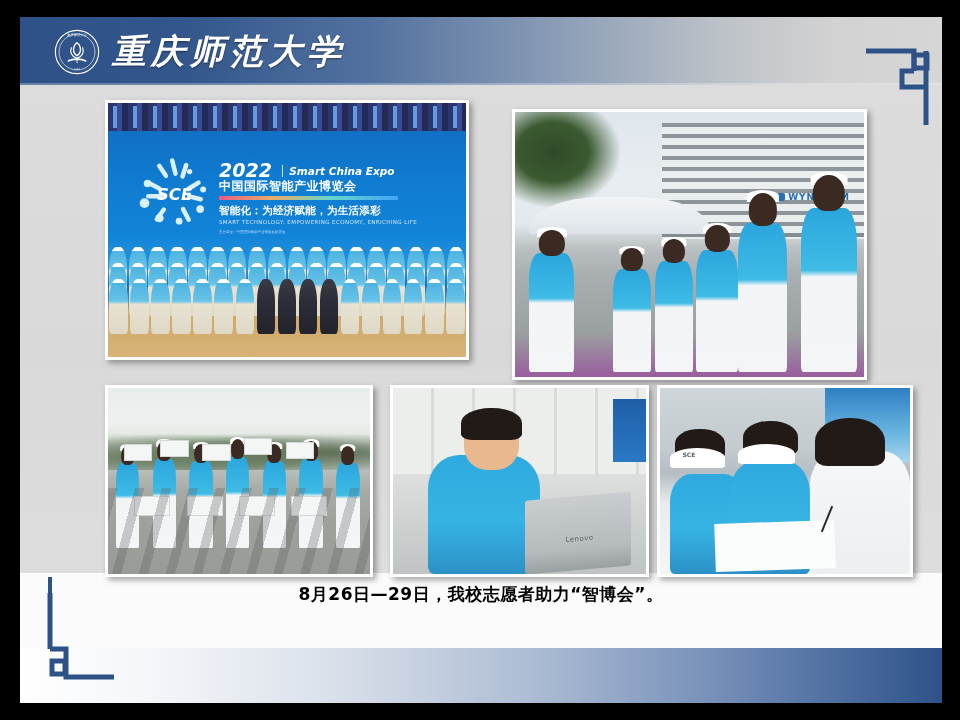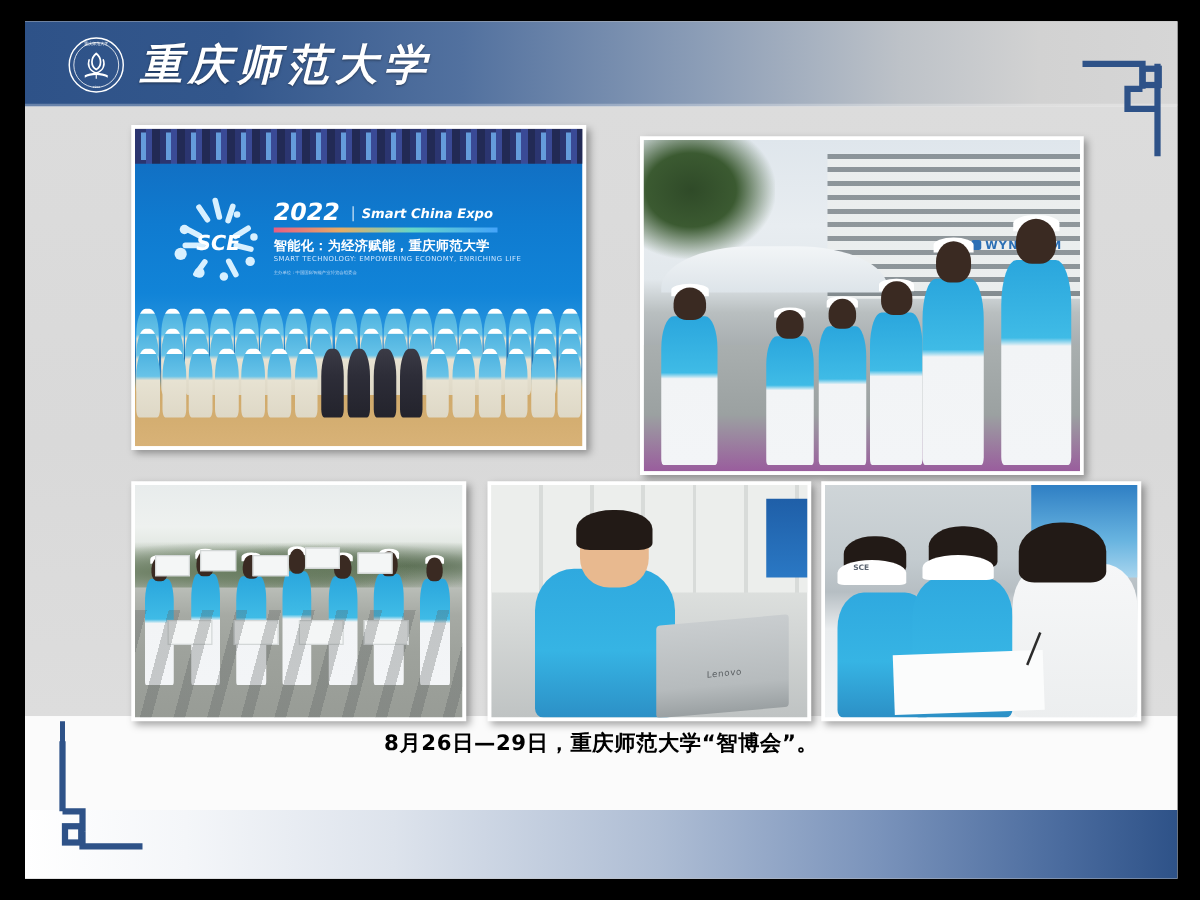--- a/index.html
+++ b/index.html
@@ -421,22 +421,23 @@
             <circle cx="84" cy="70" r="5"></circle>
               <circle cx="88" cy="44" r="4"></circle>
             <circle cx="70" cy="20" r="3.5"></circle>
           </g>
           <text x="50" y="58" font-family="DejaVu Sans" font-size="22" font-weight="bold" font-style="italic" fill="#ffffff" text-anchor="middle">SCE</text>
         </svg>
 
         <div class="expo-text">
           <span class="expo-year">2022</span>
           <span class="expo-en">Smart China Expo</span>
+          <div class="expo-cn">中国国际智能产业博览会</div>
           <div class="expo-bar"></div>
-          <div class="expo-slogan">智能化：为经济赋能，重庆师范大学</div>
+          <div class="expo-slogan">智能化：为经济赋能，为生活添彩</div>
           <div class="expo-slogan-en">SMART TECHNOLOGY: EMPOWERING ECONOMY, ENRICHING LIFE</div>
           <div class="expo-fine">主办单位：中国国际智能产业博览会组委会</div>
         </div>
 
         <div class="crowd">
           <div class="crowd-row" style="top:2%;height:52%;">
               <div class="person" style="background: linear-gradient(rgb(255, 255, 255) 0%, rgb(255, 255, 255) 7%, rgb(79, 179, 224) 8%, rgb(103, 195, 232) 40%, rgb(231, 226, 210) 46%, rgb(222, 216, 198) 100%); height: 88%;"></div>
               <div class="person" style="background: linear-gradient(rgb(255, 255, 255) 0%, rgb(255, 255, 255) 7%, rgb(79, 179, 224) 8%, rgb(103, 195, 232) 40%, rgb(231, 226, 210) 46%, rgb(222, 216, 198) 100%); height: 88%;"></div>
               <div class="person" style="background: linear-gradient(rgb(255, 255, 255) 0%, rgb(255, 255, 255) 7%, rgb(79, 179, 224) 8%, rgb(103, 195, 232) 40%, rgb(231, 226, 210) 46%, rgb(222, 216, 198) 100%); height: 88%;"></div>
               <div class="person" style="background: linear-gradient(rgb(255, 255, 255) 0%, rgb(255, 255, 255) 7%, rgb(79, 179, 224) 8%, rgb(103, 195, 232) 40%, rgb(231, 226, 210) 46%, rgb(222, 216, 198) 100%); height: 88%;"></div>
@@ -611,21 +612,21 @@
         <div class="main-hair" style="left:62%;top:16%;width:28%;height:26%;"></div>
         <div class="visor" style="left:4%;top:32%;width:22%;height:11%;"></div>
         <div class="visor" style="left:31%;top:30%;width:23%;height:11%;"></div>
         <div class="visor-text" style="left:9%;top:34%;">SCE</div>
         <div class="paper"></div>
         <div class="pen"></div>
       </div>
     </div>
 
     <div class="accent-rule"></div>
-    <div class="caption">8月26日—29日，重庆师范大学“智博会”。</div>
+    <div class="caption">8月26日—29日，我校志愿者助力“智博会”。</div>
 
     <div class="footer-band"></div>
 
     <svg class="ornament ornament-bl" viewBox="0 0 80 96">
       <g fill="none" stroke="#2e5288" stroke-width="5">
         <path d="M10 2 V58"></path>
         <path d="M10 58 H26 V74"></path>
         <path d="M26 74 V86 H74"></path>
       </g>
       <rect x="12" y="70" width="13" height="13" fill="none" stroke="#2e5288" stroke-width="5"></rect>

